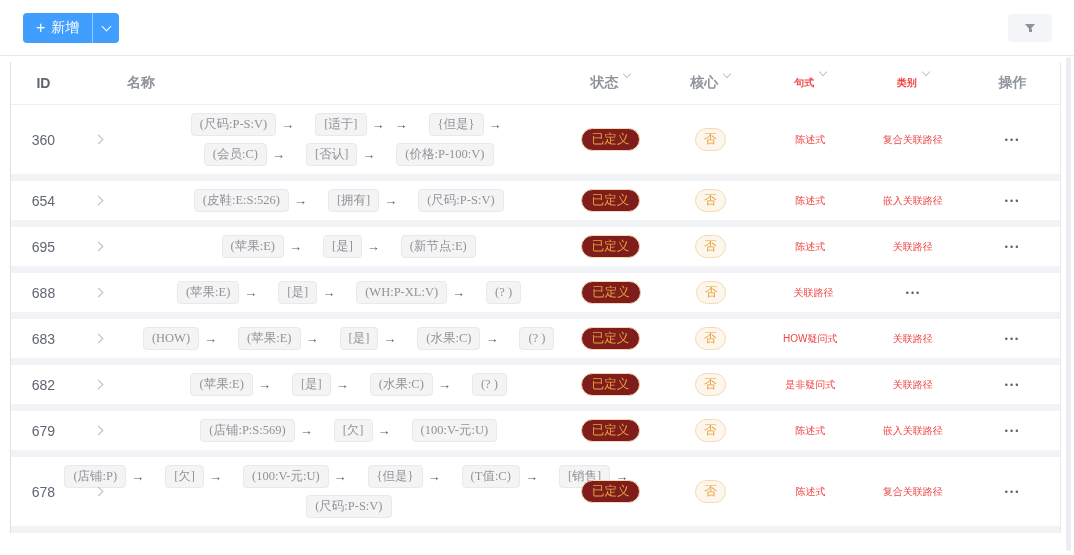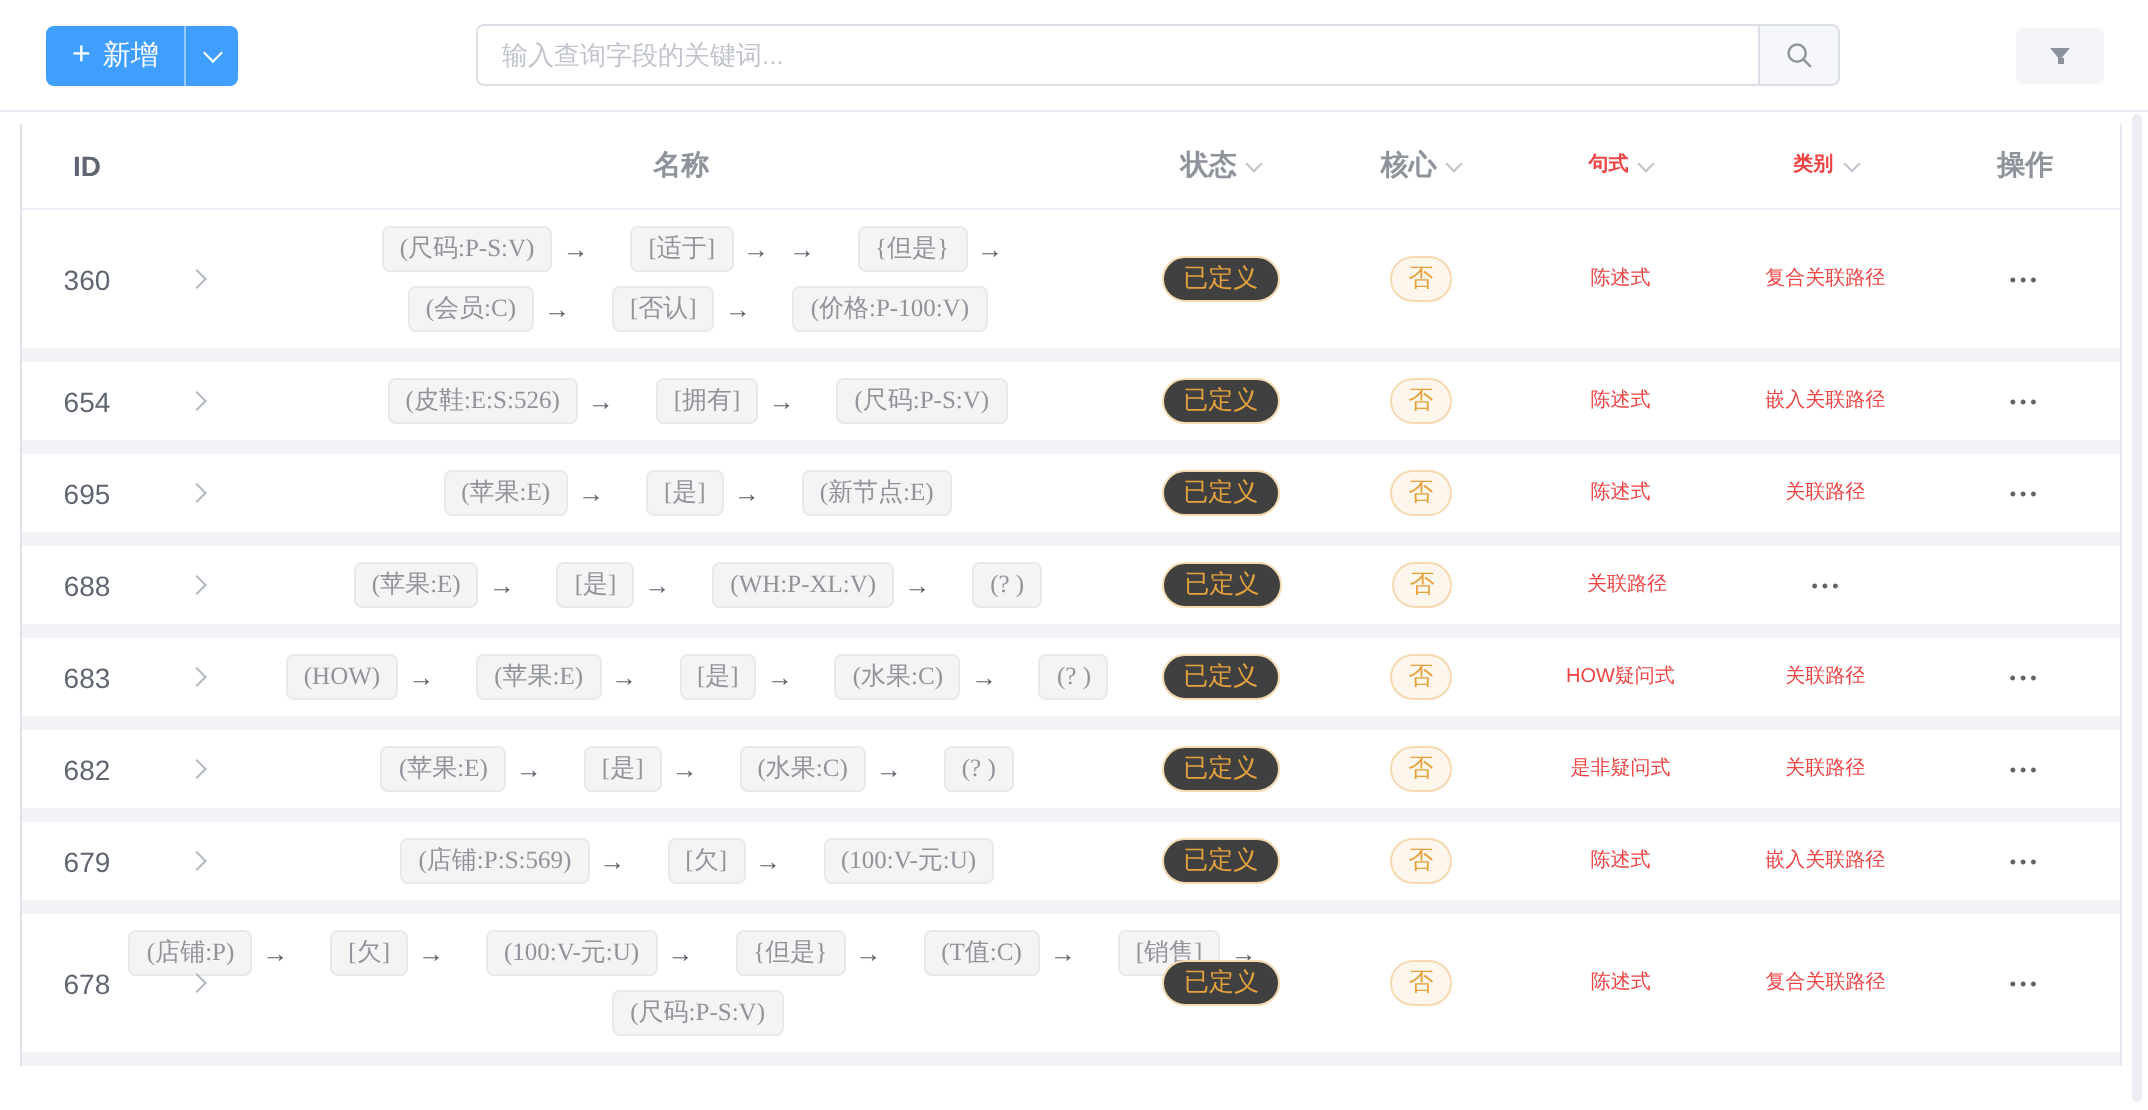--- a/index.html
+++ b/index.html
@@ -28,39 +28,39 @@
   .filter-btn { position:absolute; right:22px; top:14px; width:44px; height:28px; background:#f3f5f9;
     border-radius:4px; display:flex; flex-direction:column; align-items:center; justify-content:center; cursor:pointer; }
   .caret-down { width:0; height:0; border-left:5px solid transparent; border-right:5px solid transparent;
     border-top:6px solid #8d939e; }
   .caret-stem { width:3px; height:3px; background:#8d939e; margin-top:-1px; }
 
   
   .table { margin:6px 0 0 10px; width:1051px; background:#fff;
     border-left:1px solid #dde1e8; border-right:1px solid #e6e9f0; }
   .thead { display:flex; align-items:center; height:43px; border-bottom:1px solid #ebeef5; }
-  .th { display:flex; align-items:center; justify-content:center; font-size:14px; font-weight:bold; color:#8f949c; }
+  .th { display:flex; align-items:flex-start; justify-content:center; font-size:14px; font-weight:bold; color:#8f949c; }
   .chev { display:inline-block; width:6px; height:6px; border-right:1.2px solid #c0c4cc;
     border-bottom:1.2px solid #c0c4cc; transform:rotate(45deg); margin:-3px 0 0 6px; cursor:pointer; }
 
   .c-id{width:65px;} .c-exp{width:45px;} .c-name{width:440px;font-family:Liberation Serif, serif;} .c-status{width:100px;}
   .c-core{width:100px;} .c-pattern{width:100px;} .c-category{width:105px;} .c-actions{width:95px;}
 
   .trow { display:flex; align-items:center; padding:8px 0; border-bottom:7px solid #f2f3f7; background:#fff; }
   .c { display:flex; align-items:center; justify-content:center; }
   .c-id { font-size:14px; color:#5f6672; }
   .expand-ic { display:inline-block; width:7px; height:7px; border-top:1.3px solid #b4bac4;
     border-right:1.3px solid #b4bac4; transform:rotate(45deg); cursor:pointer; }
   .c-name { flex-direction:column; gap:7px; padding:0 6px; }
   .nline { display:flex; align-items:center; justify-content:center; white-space:nowrap; }
   .tag { display:inline-block; padding:1px 8px; font-size:12.5px; line-height:19px; color:#909399;
     background:#f4f4f5; border:1px solid #e9e9eb; border-radius:4px;margin-left:16px; }
   .arrow { margin:0 5px; color:#5a5e66; font-size:13px; }
   .badge-status { display:inline-block; padding:0 10px; height:23px; line-height:21px; font-size:12.5px;
-    color:#e6a23c; background:#404040; border:1px solid #f5dab1; border-radius:12px; }
+    color:#e6a23c; background:#7f1d1d; border:1px solid #f5dab1; border-radius:12px; }
   .badge-core { display:inline-block; padding:0 8px; height:23px; line-height:21px; font-size:12.5px;
     color:#e6a23c; background:#fdf6ec; border:1px solid #f5dab1; border-radius:12px; }
   .c-pattern, .c-category { font-size:10px; color:#ef4444; text-align:center; line-height:22px; padding:0 8px; }
   .more { color:#606266; font-size:9px; letter-spacing:2px; cursor:pointer; }
 
   .vscrollbar { position:absolute; right:3px; top:57px; width:5px; height:494px;
     background:#ececf3; border-radius:3px; }
 </style>
 </head>
 <body>
@@ -69,29 +69,20 @@
   <div class="add-btn">
     <div class="add-main">
       <span class="add-plus">+</span>
       <span>新增</span>
     </div>
     <div class="add-caret-seg">
       <span class="chev-w"></span>
     </div>
   </div>
 
-  <div class="search-group">
-    <input class="search-input" type="text" placeholder="输入查询字段的关键词..." style="">
-    <div class="search-append">
-      <svg width="15" height="15" viewBox="0 0 16 16">
-        <circle cx="7" cy="7" r="4.6" fill="none" stroke="#909399" stroke-width="1.3"></circle>
-        <line x1="10.6" y1="10.6" x2="14" y2="14" stroke="#909399" stroke-width="1.3" stroke-linecap="round"></line>
-      </svg>
-    </div>
-  </div>
 
   <div class="filter-btn">
     <span class="caret-down"></span>
     <span class="caret-stem"></span>
   </div>
 </div>
 
 <div class="table">
   <div class="thead">
     <div class="th c-id">

